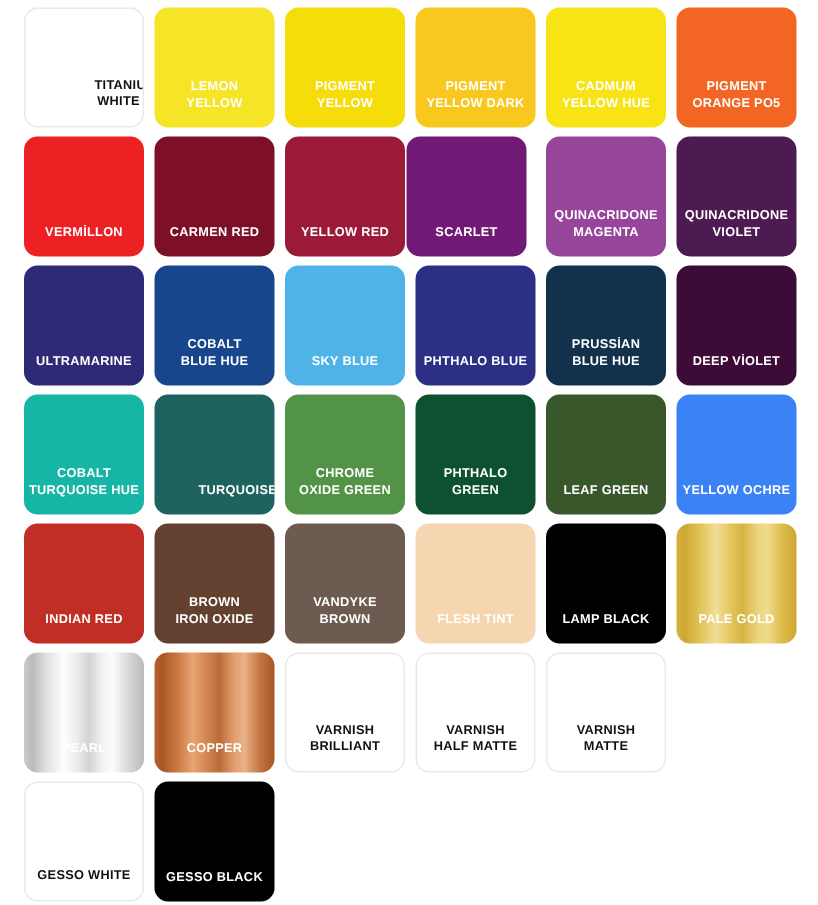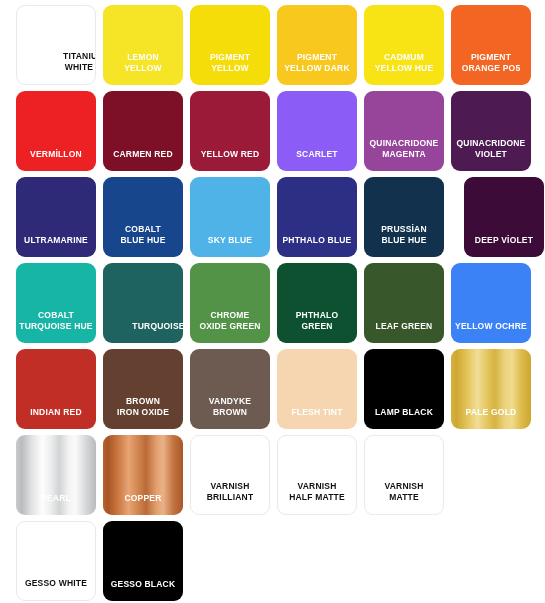--- a/index.html
+++ b/index.html
@@ -94,21 +94,21 @@
     </div>
     <div class="swatch" style="left: 16px; top: 91px; background: rgb(237, 32, 36);">
       <div class="label" style="color: rgb(255, 255, 255);">VERMİLLON</div>
     </div>
     <div class="swatch" style="left: 103px; top: 91px; background: rgb(125, 16, 38);">
       <div class="label" style="color: rgb(255, 255, 255);">CARMEN RED</div>
     </div>
     <div class="swatch" style="left: 190px; top: 91px; background: rgb(155, 26, 56);">
       <div class="label" style="color: rgb(255, 255, 255);">YELLOW RED</div>
     </div>
-    <div class="swatch" style="left: 277px; top: 91px; background: #8b5cf6;">
+    <div class="swatch" style="left: 271px; top: 91px; background: #701a75;">
       <div class="label" style="color: rgb(255, 255, 255);">SCARLET</div>
     </div>
     <div class="swatch" style="left: 364px; top: 91px; background: rgb(151, 69, 155);">
       <div class="label" style="color: rgb(255, 255, 255);">QUINACRIDONE
 MAGENTA</div>
     </div>
     <div class="swatch" style="left: 451px; top: 91px; background: rgb(78, 26, 82);">
       <div class="label" style="color: rgb(255, 255, 255);">QUINACRIDONE
 VIOLET</div>
     </div>
@@ -122,21 +122,21 @@
     <div class="swatch" style="left: 190px; top: 177px; background: rgb(79, 179, 232);">
       <div class="label" style="color: rgb(255, 255, 255);">SKY BLUE</div>
     </div>
     <div class="swatch" style="left: 277px; top: 177px; background: rgb(45, 47, 133);">
       <div class="label" style="color: rgb(255, 255, 255);">PHTHALO BLUE</div>
     </div>
     <div class="swatch" style="left: 364px; top: 177px; background: rgb(18, 49, 76);">
       <div class="label" style="color: rgb(255, 255, 255);">PRUSSİAN
 BLUE HUE</div>
     </div>
-    <div class="swatch" style="left: 464px; top: 177px; background: rgb(60, 11, 56);">
+    <div class="swatch" style="left: 451px; top: 177px; background: rgb(60, 11, 56);">
       <div class="label" style="color: rgb(255, 255, 255);">DEEP VİOLET</div>
     </div>
     <div class="swatch" style="left: 16px; top: 263px; background: rgb(23, 181, 165);">
       <div class="label" style="color: rgb(255, 255, 255);">COBALT
 TURQUOISE HUE</div>
     </div>
     <div class="swatch" style="left: 103px; top: 263px; background: rgb(30, 99, 96);">
       <div class="label" style="color: rgb(255, 255, 255); margin-left: 31px;">TURQUOISE</div>
     </div>
     <div class="swatch" style="left: 190px; top: 263px; background: rgb(83, 147, 71);">

